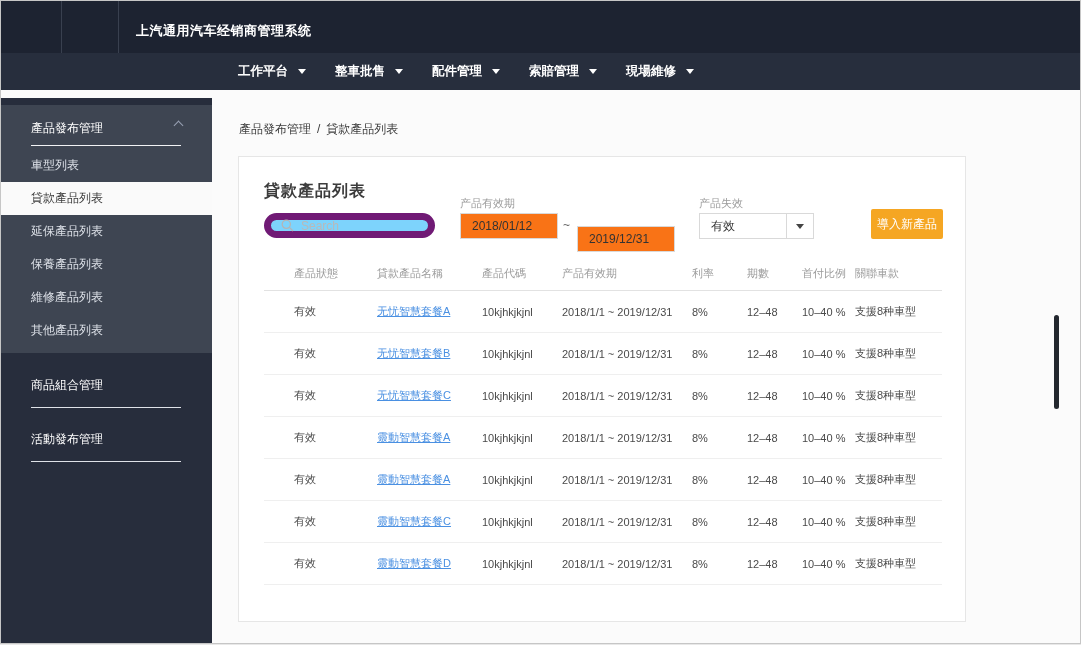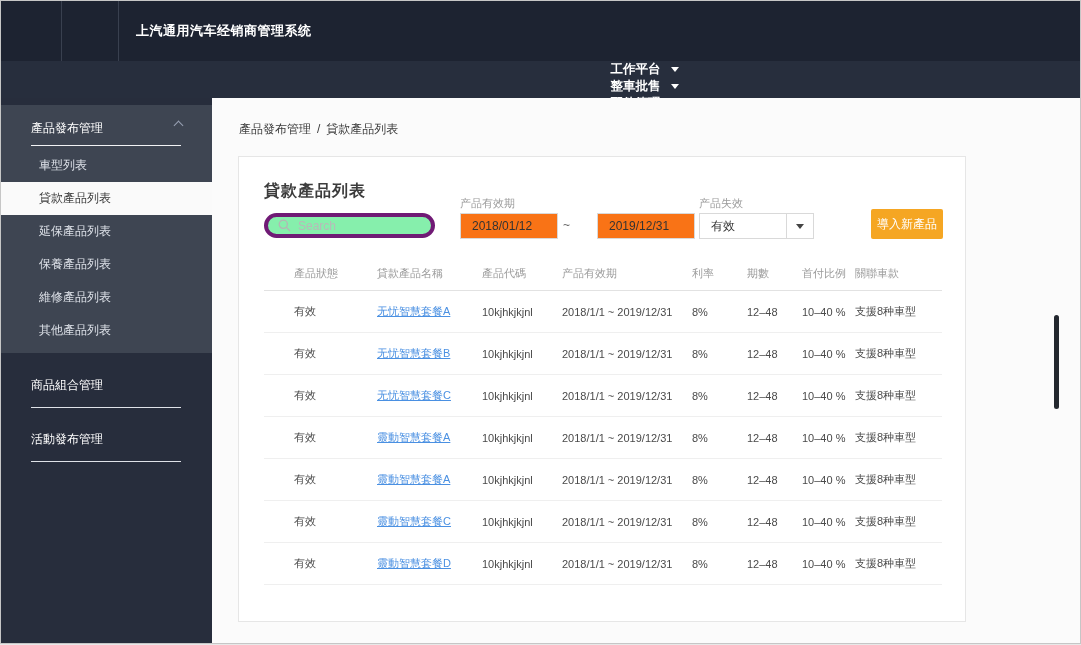--- a/index.html
+++ b/index.html
@@ -10,56 +10,56 @@
     background:#fbfbfb; border:1px solid #c6c6c6; overflow:hidden;
   }
 
   
   .topbar { position:absolute; left:0; top:0; width:100%; height:60px; background:#1d2331; }
   .topbar .vdiv { position:absolute; top:0; width:1px; height:60px; background:#39404f; }
   .topbar .vdiv.d1 { left:60px; } .topbar .vdiv.d2 { left:117px; }
   .topbar .title { position:absolute; left:135px; top:0; line-height:60px; color:#ffffff; font-size:13px; font-weight:bold; letter-spacing:.5px; }
 
   
-  .navbar { position:absolute; left:0; top:60px; width:100%; height:37px; background:#272e3d; display:flex; align-items:center; padding-left:237px;flex-direction:column; }
+  .navbar { position:absolute; left:0; top:52px; width:100%; height:37px; background:#272e3d; display:flex; align-items:center; padding-left:237px; }
   .nav-item { display:flex; align-items:center; margin-right:29px; cursor:pointer; }
   .nav-item .lbl { color:#ffffff; font-size:12.5px; font-weight:bold; }
   .caret-down { width:0; height:0; border-left:4px solid transparent; border-right:4px solid transparent; border-top:5px solid #ffffff; margin-left:10px; }
 
   
   .sidebar { position:absolute; left:0; top:97px; width:211px; height:548px; background:#272d3c; }
   .menu-group { margin-top:7px; background:#3e4552; padding-bottom:6px; }
   .group-header { position:relative; padding:13px 30px 0 30px; cursor:pointer; }
   .group-header .lbl { color:#ffffff; font-size:12px; }
   .chev-up { position:absolute; right:30px; top:17px; width:7px; height:7px; border-left:1.5px solid #98a1b3; border-top:1.5px solid #98a1b3; transform:rotate(45deg); }
   .group-underline { height:1px; background:#f2f3f5; margin:8px 30px 3px 30px; width:150px; }
-  .menu-item { height:33px; line-height:33px; padding-left:38px; color:#dde1e8; font-size:12px; cursor:pointer; }
+  .menu-item { height:33px; line-height:33px; padding-left:30px; color:#dde1e8; font-size:12px; cursor:pointer; }
   .menu-item.selected { background:#fafafa; color:#3a3a3a; }
   .side-links { margin-top:24px; }
   .side-link { padding:0 30px; margin-bottom:23px; cursor:pointer; }
   .side-link .lbl { font-size:12px; color:#ffffff; }
   .side-link .ul { height:1px; background:#dfe2e8; margin-top:13px; width:150px; }
 
   
   .main { position:absolute; left:211px; top:97px; width:870px; height:548px; background:#fbfbfb; }
   .breadcrumb { position:absolute; left:27px; top:23px; font-size:12px; color:#3c3c3c; }
   .breadcrumb .sep { margin:0 6px; color:#3c3c3c; }
 
   .card { position:absolute; left:26px; top:58px; width:728px; height:466px; background:#ffffff; border:1px solid #e6e6e6; }
   .panel-title { position:absolute; left:25px; top:24px; font-size:16px; font-weight:bold; color:#3c3c3c; letter-spacing:1px; }
 
-  .search-box { position:absolute; left:25px; top:56px; width:171px; height:25px; border:4px solid #701a75; border-radius:13px; background:#86efac; display:flex; align-items:center; padding:0 10px; }
+  .search-box { position:absolute; left:25px; top:56px; width:171px; height:25px; border:7px solid #701a75; border-radius:13px; background:#7dd3fc; display:flex; align-items:center; padding:0 10px; }
   .search-box input { border:none; outline:none; flex:1; font-size:12px; color:#555; margin-left:7px; min-width:0; background:transparent; font-family:inherit; }
   .search-box input::placeholder { color:#b9b9b9; }
 
   .filter-label { position:absolute; font-size:11px; color:#9b9b9b; }
   .lab-validity { left:221px; top:39px; }
   .lab-status { left:460px; top:39px; }
   .date-input { position:absolute; top:56px; width:98px; height:26px; border:1px solid #d9d9d9; background:#f97316; font-size:12px; color:#333; padding:0 0 0 11px; outline:none; font-family:inherit; }
-  .date-from { left:221px; } .date-to { left:358px; }
+  .date-from { left:221px; } .date-to { left:338px;margin-top:13px; }
   .range-sep { position:absolute; left:324px; top:61px; font-size:12px; color:#666; }
 
   .select { position:absolute; left:460px; top:56px; width:115px; height:26px; border:1px solid #d9d9d9; background:#fff; display:flex; align-items:center; cursor:pointer; }
   .select .val { flex:1; font-size:12px; color:#333; padding-left:11px; }
   .select .arrow-zone { width:27px; height:100%; border-left:1px solid #d9d9d9; display:flex; align-items:center; justify-content:center; }
   .caret-dark { width:0; height:0; border-left:4px solid transparent; border-right:4px solid transparent; border-top:5px solid #444; }
 
   .import-btn { position:absolute; left:632px; top:52px; width:72px; height:30px; background:#F5A623; border:none; border-radius:2px; color:#ffffff; font-size:12px; cursor:pointer; font-family:inherit; }
 
   

